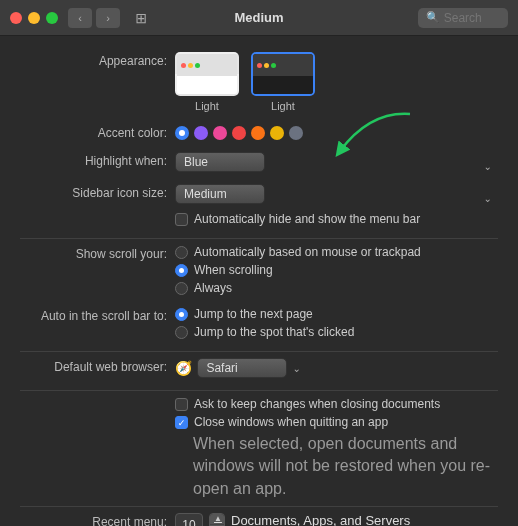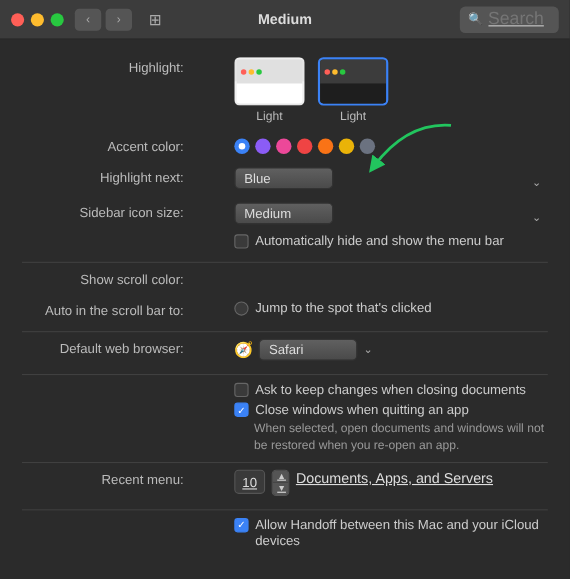--- a/index.html
+++ b/index.html
@@ -70,23 +70,22 @@
       padding: 3px 8px;
       display: flex; align-items: center;
       gap: 4px;
       width: 90px;
     }
     .search-box input {
       background: transparent;
       border: none;
       outline: none;
       color: #ccc;
-      font-size: 16px;
+      font-size: 12px;
       width: 65px;
-      text-decoration: underline;
     }
     .search-icon { color: #999; font-size: 11px; }
 
     
     .content {
       padding: 16px 20px 10px 20px;
     }
     .row {
       display: flex;
       align-items: flex-start;
@@ -99,21 +98,20 @@
       color: #bbb;
       font-size: 12px;
       padding-top: 2px;
       padding-right: 8px;
     }
     .row-content {
       flex: 1;
       display: flex;
       flex-direction: column;
       gap: 4px;
-      margin-left: 38px;
     }
 
     
     .appearance-options {
       display: flex;
       gap: 12px;
       align-items: flex-end;
     }
     .appearance-option {
       display: flex;
@@ -334,21 +332,21 @@
       position: absolute;
       top: 70px;
       left: 330px;
       width: 90px;
       height: 60px;
       pointer-events: none;
     }
 
     
     .note-text {
-      font-size: 11px;
+      font-size: 16px;
       color: #999;
       padding-left: 18px;
       line-height: 1.4;
     }
   </style>
 </head>
 <body>
 
 <div class="titlebar">
   <div class="traffic-lights">
@@ -364,21 +362,21 @@
   <div class="titlebar-title">Medium</div>
   <div class="search-box">
     <span class="search-icon">🔍</span>
     <input type="text" placeholder="Search" style="">
   </div>
 </div>
 
 <div class="content" style="position:relative;">
 
   <div class="row">
-    <div class="row-label">Highlight:</div>
+    <div class="row-label">Appearance:</div>
     <div class="row-content">
       <div class="appearance-options">
         <div class="appearance-option">
           <div class="appearance-thumb appearance-thumb-light">
             <div class="thumb-top">
               <div class="thumb-dot thumb-dot-r"></div>
               <div class="thumb-dot thumb-dot-y"></div>
               <div class="thumb-dot thumb-dot-g"></div>
             </div>
             <div class="thumb-content-light"></div>
@@ -418,21 +416,21 @@
         <div class="accent-dot" style="background:#ec4899;"></div>
         <div class="accent-dot" style="background:#ef4444;"></div>
         <div class="accent-dot" style="background:#f97316;"></div>
         <div class="accent-dot" style="background:#eab308;"></div>
         <div class="accent-dot" style="background:#6b7280;"></div>
       </div>
     </div>
   </div>
 
   <div class="row">
-    <div class="row-label">Highlight next:</div>
+    <div class="row-label">Highlight when:</div>
     <div class="row-content">
       <div class="select-wrapper">
         <select>
           <option>Blue</option>
           <option>Gold</option>
           <option>Graphite</option>
         </select>
         <span class="select-arrow">⌄</span>
       </div>
     </div>
@@ -452,27 +450,47 @@
       <div class="checkbox-row" style="margin-top:4px;">
         <div class="mac-checkbox"></div>
         <span>Automatically hide and show the menu bar</span>
       </div>
     </div>
   </div>
 
   <div class="divider"></div>
 
   <div class="row">
-    <div class="row-label">Show scroll color:</div>
+    <div class="row-label">Show scroll your:</div>
+    <div class="row-content">
+      <div class="radio-group">
+        <div class="radio-row">
+          <div class="mac-radio"></div>
+          <span>Automatically based on mouse or trackpad</span>
+        </div>
+        <div class="radio-row">
+          <div class="mac-radio selected"></div>
+          <span>When scrolling</span>
+        </div>
+        <div class="radio-row">
+          <div class="mac-radio"></div>
+          <span>Always</span>
+        </div>
+      </div>
+    </div>
   </div>
 
   <div class="row">
     <div class="row-label">Auto in the scroll bar to:</div>
     <div class="row-content">
       <div class="radio-group">
+        <div class="radio-row">
+          <div class="mac-radio selected"></div>
+          <span>Jump to the next page</span>
+        </div>
         <div class="radio-row">
           <div class="mac-radio"></div>
           <span>Jump to the spot that's clicked</span>
         </div>
       </div>
     </div>
   </div>
 
   <div class="divider"></div>
 

